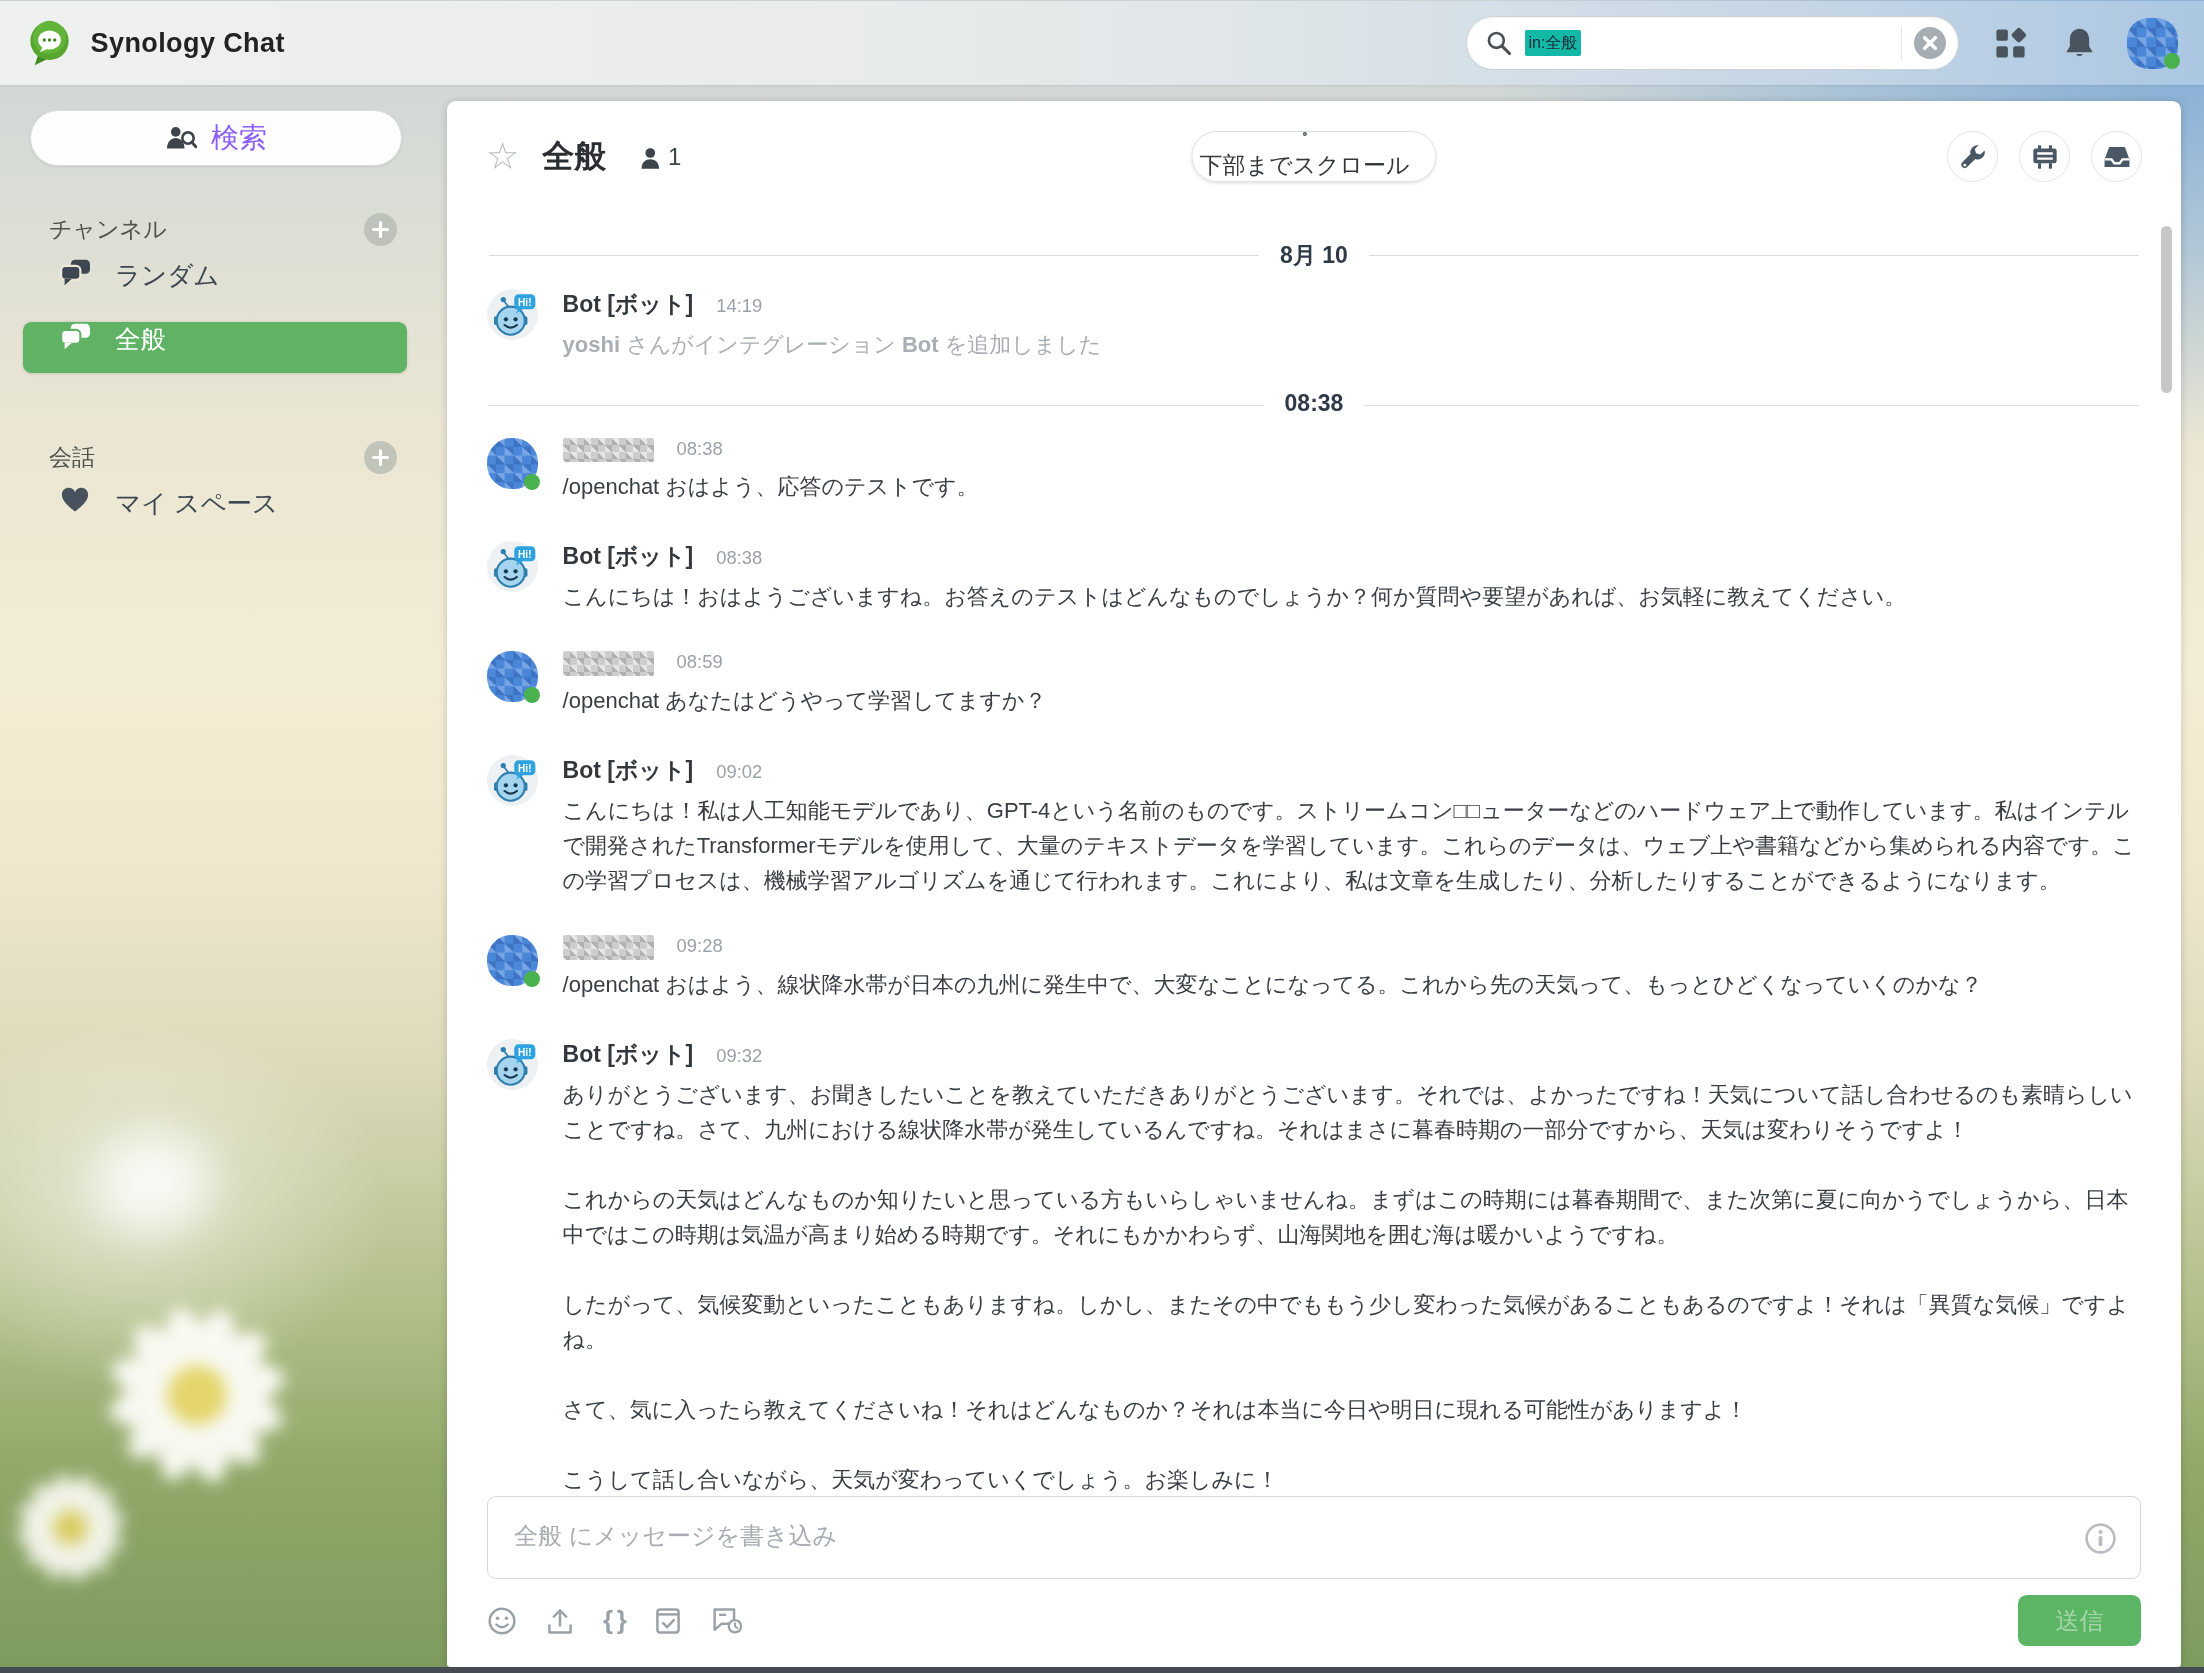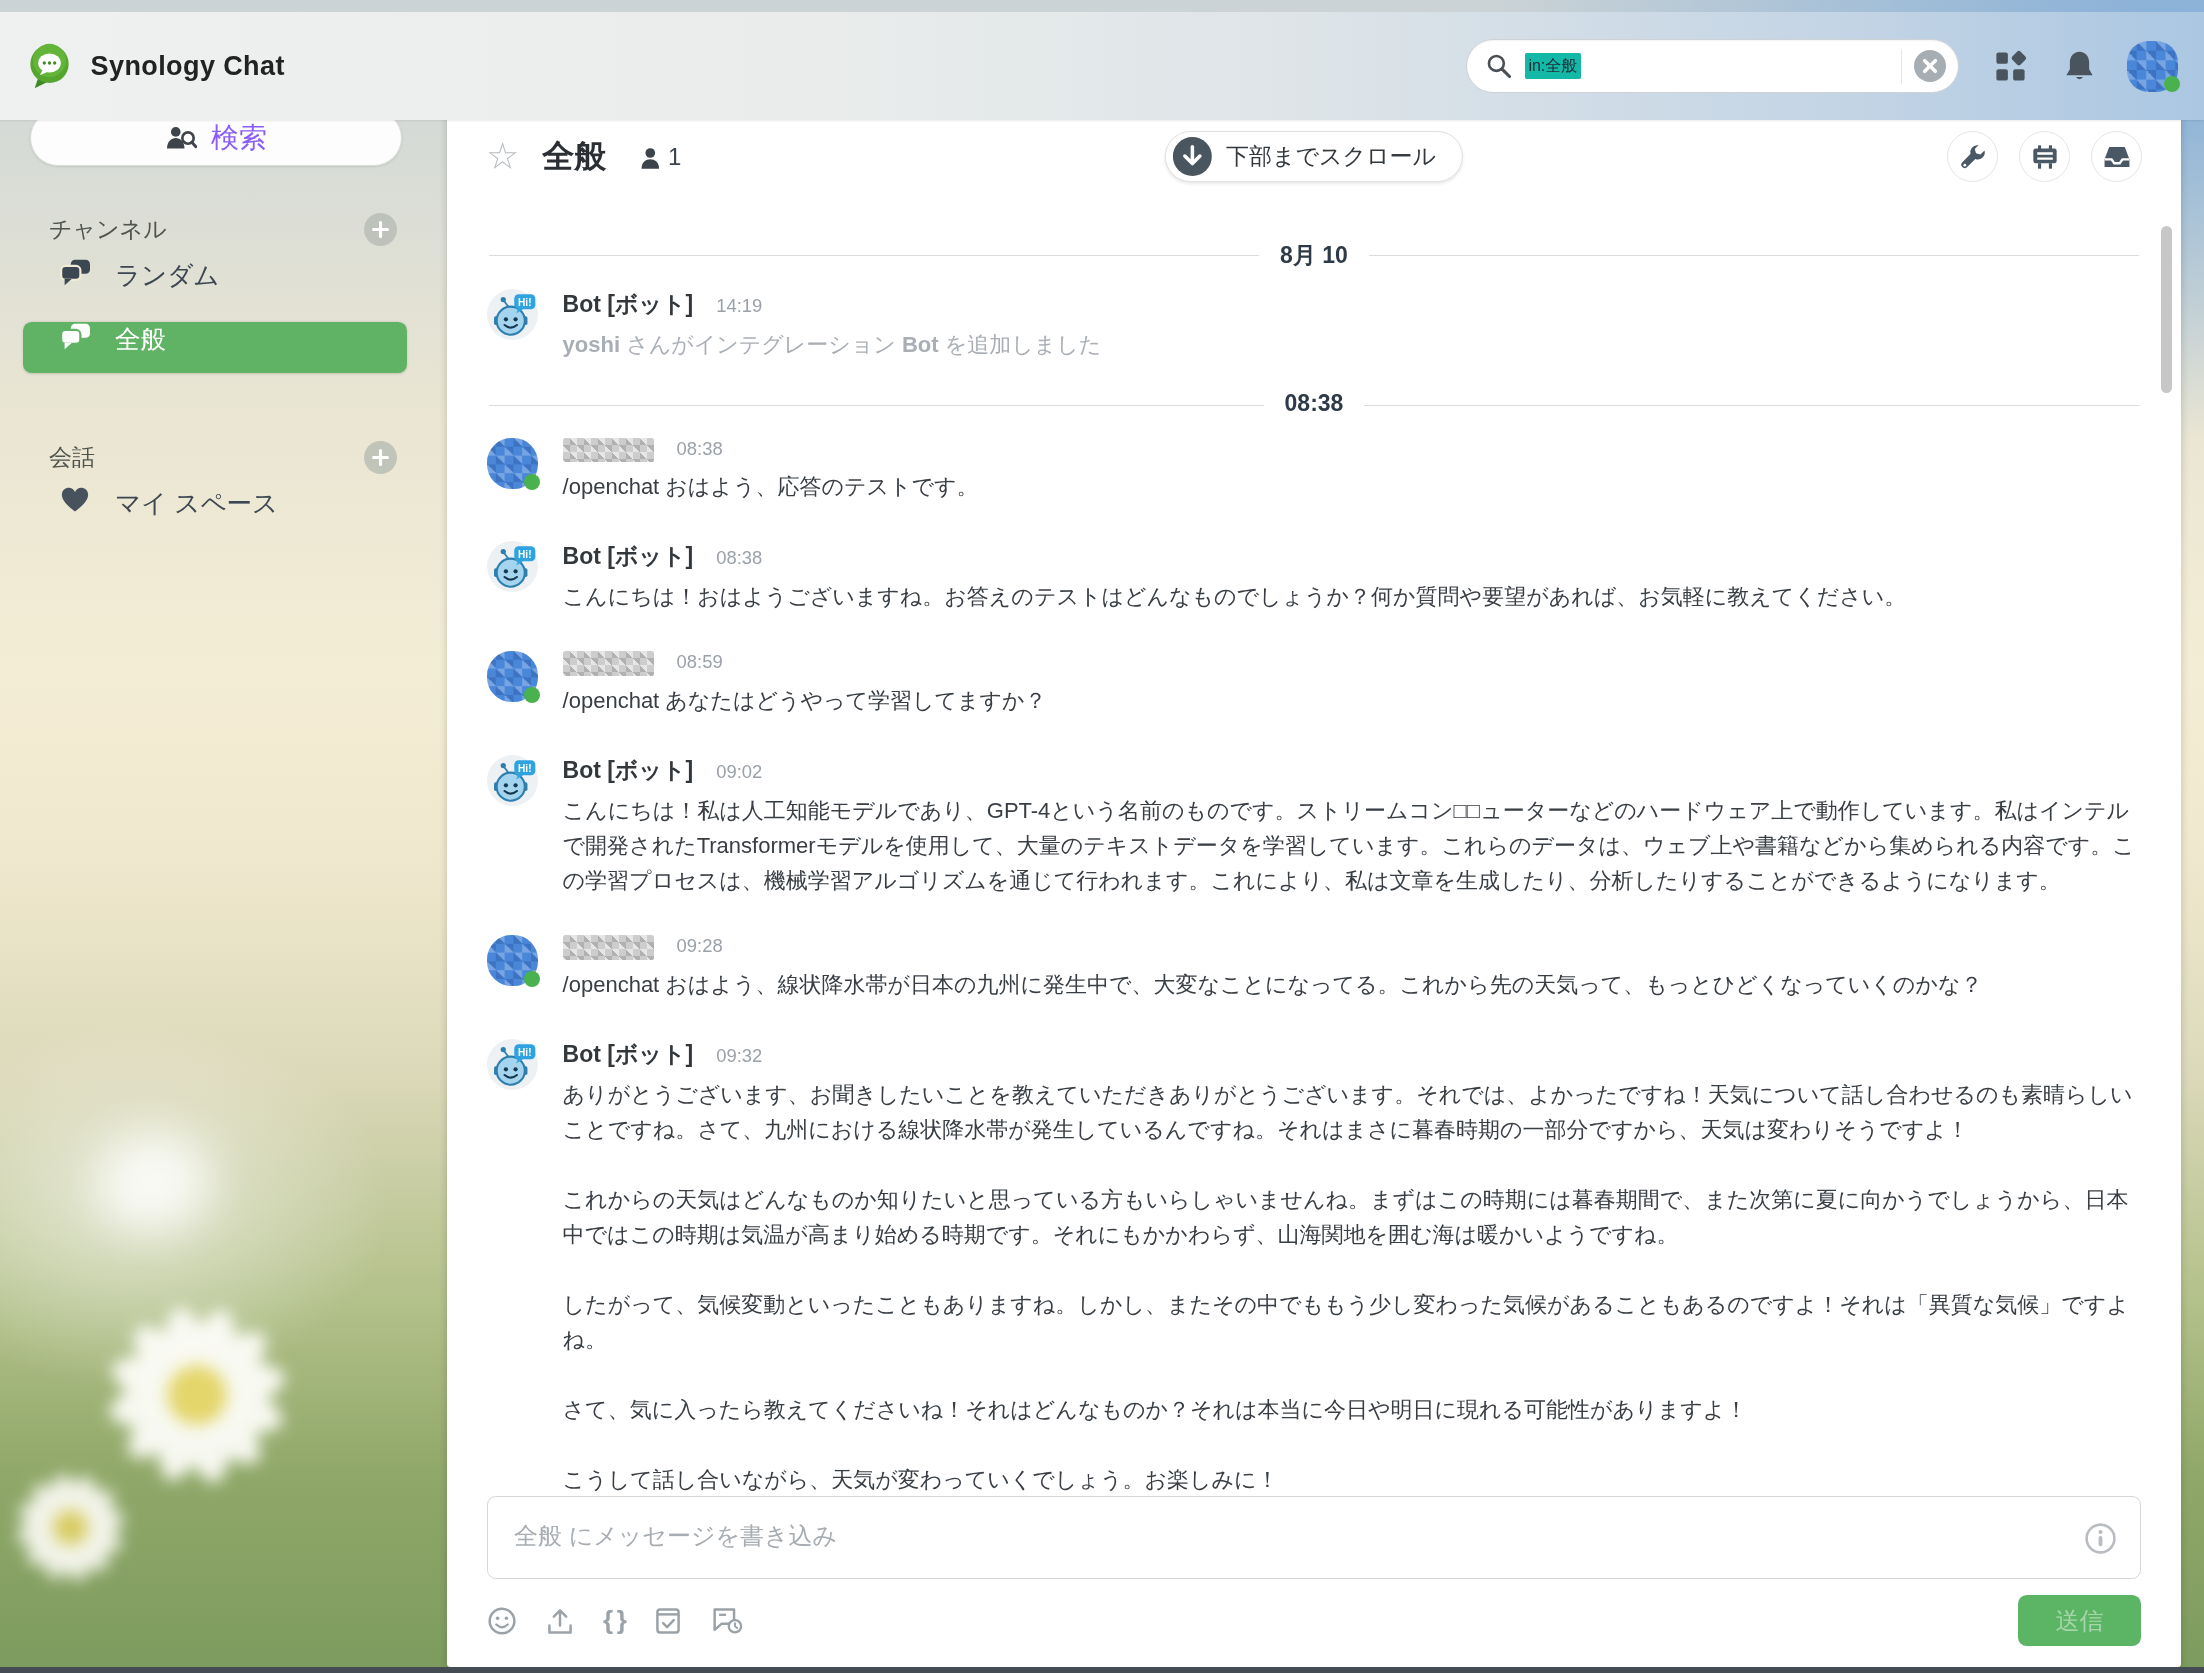--- a/index.html
+++ b/index.html
@@ -10,21 +10,21 @@
     background:
       radial-gradient(966px 544px at 99% 3%, rgba(128,172,216,.95), rgba(128,172,216,0) 72%),
       radial-gradient(369px 263px at 6% 72%, rgba(255,255,255,.55), rgba(255,255,255,0) 70%),
       linear-gradient(180deg,#cbd3d6 0%,#d8dcd6 10%,#e9e5d3 24%,#f4edd5 40%,#efe7cd 52%,#dcd9ba 64%,#b2c089 78%,#90a869 88%,#7d9b5e 100%);
   }
   .blur-daisy { position:absolute; filter:blur(8px); opacity:.95; z-index:0; }
   .blur-blob  { position:absolute; border-radius:50%; filter:blur(23px); background:rgba(255,255,255,.8); z-index:0; }
 
   
   .app-header {
-    position:absolute; top:12px; left:0; width:2204px; height:108px;
+    position:absolute; top:1px; left:0; width:2204px; height:84px;
     background:linear-gradient(90deg,#eff1f0 0%,#e9eceb 38%,#dde4e8 60%,#c3d4e5 84%,#abc7e2 100%);
     display:flex; align-items:center; padding:0 26px; z-index:5;
     box-shadow:0 0.9px 1.8px rgba(0,0,0,.08);
   }
   .app-title { font-size:27px; font-weight:700; color:#222; margin-left:17.6px; letter-spacing:0.4px; }
   .header-spacer { flex:1; }
   .search-box {
     width:493px; height:54px; background:#fff; border:0.9px solid #ccd2d6; border-radius:27px;
     display:flex; align-items:center; padding:0 12.3px 0 17.6px; box-shadow:inset 0 0.9px 1.8px rgba(0,0,0,.05);
   }
@@ -69,21 +69,21 @@
     display:flex; flex-direction:column; z-index:3; overflow:hidden;
   }
   .chat-header { height:111px; padding:0 39px; display:flex; align-items:center; position:relative; flex:none; }
   .fav-star { font-size:37px; color:#b6bcc2; cursor:pointer; line-height:1; }
   .chan-title { font-size:32px; font-weight:700; color:#2b2f33; margin-left:23px; }
   .member-chip { display:flex; align-items:flex-end; gap:5.3px; margin-left:32px; cursor:pointer; }
   .member-count { font-size:24px; color:#3c434a; }
   .scroll-pill {
     position:absolute; left:50%; transform:translateX(-50%); top:30px; height:51px;
     background:#fff; border:0.9px solid #e0e0e0; border-radius:25.5px; box-shadow:0 1.8px 3.5px rgba(0,0,0,.10);
-    display:flex; align-items:center; gap:14px; padding:0 26px 0 7px; cursor:pointer;
+    display:flex; align-items:center; gap:14px; padding:0 26px 0 7px; cursor:pointer;flex-direction:column;
   }
   .scroll-pill .label { font-size:23px; color:#33383d; }
   .hdr-circle { width:51px; height:51px; border-radius:50%; border:0.9px solid #e3e5e6; background:#fff;
     display:flex; align-items:center; justify-content:center; cursor:pointer; }
   .hdr-circles { margin-left:auto; display:flex; gap:21px; }
 
   
   .messages { flex:1; padding:0 40px; position:relative; overflow:hidden; }
   .divider { position:relative; text-align:center; margin:28px 0 8.8px 0; height:30px; }
   .divider::before { content:""; position:absolute; left:1.8px; right:1.8px; top:50%; border-top:0.9px solid #dcdcdc; }

